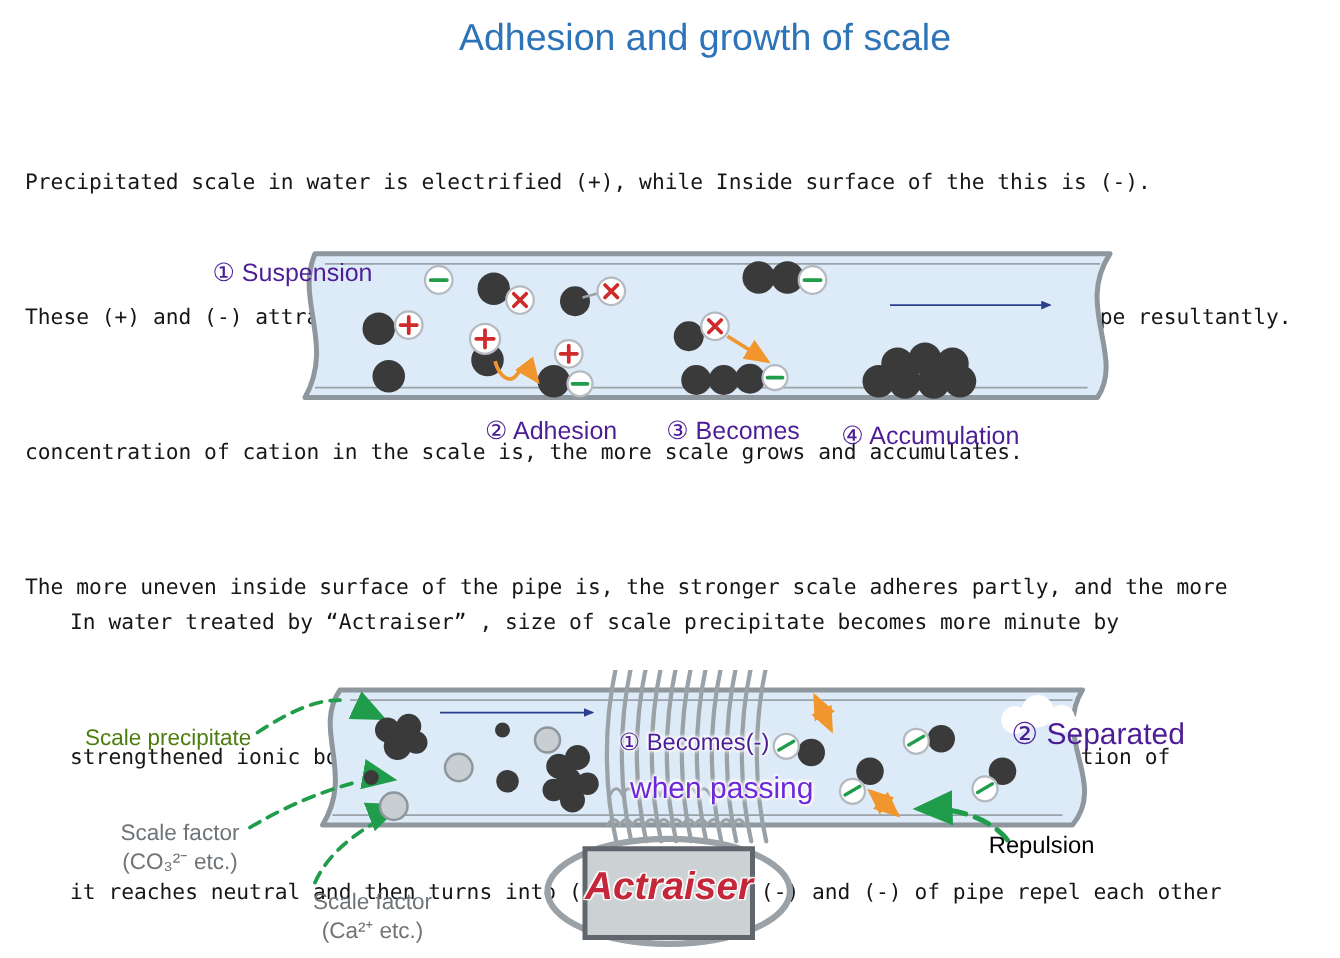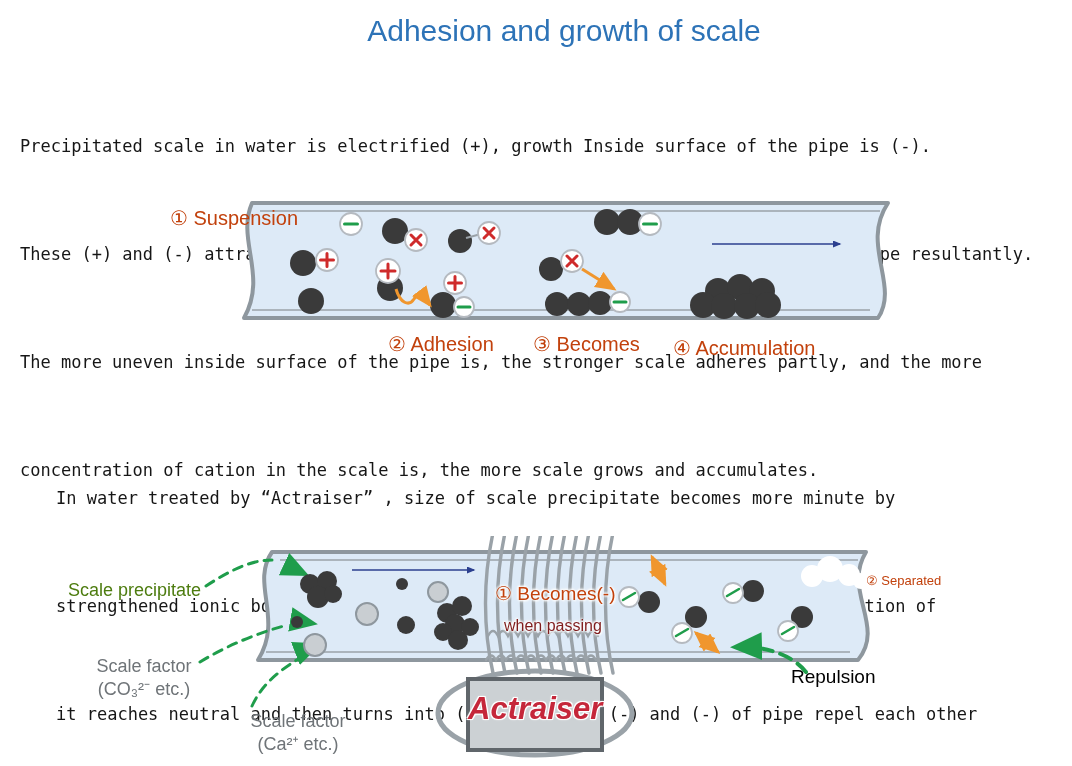--- a/index.html
+++ b/index.html
@@ -3,41 +3,41 @@
 <meta charset="utf-8">
 <style>
   html,body{margin:0;padding:0;background:#fff;}
   #stage{position:relative;width:1072px;height:766px;background:#ffffff;overflow:hidden;
          font-family:"Liberation Sans",sans-serif;}
   .title{position:absolute;left:0;width:100%;text-align:center;color:#2d73b7;
          font-size:30px;font-weight:400;letter-spacing:0px;padding-left:28px;}
   .para{position:absolute;color:#161616;font-family:"DejaVu Sans Mono","Liberation Mono",monospace;
         font-size:17px;line-height:36px;white-space:pre;}
   .lbl{position:absolute;white-space:nowrap;}
-  .red{color:#c2410c;}
+  .red{color:#4c1d95;}
   .gray{color:#4d7c0f;}
   .halo{text-shadow:0 0 3px #fff,0 0 3px #fff,0 0 5px #fff,1px 1px 2px #fff,-1px -1px 2px #fff;}
   .sfbox{position:absolute;width:120px;text-align:center;color:#6f7478;font-size:18px;line-height:23px;}
   svg{position:absolute;left:0;}
   #brand{position:absolute;left:468px;top:691px;width:134px;text-align:center;
          font-size:31px;font-weight:bold;font-style:italic;color:#c5273a;letter-spacing:0px;
          text-shadow:0 0 2px #fff,0 0 3px #fff,1px 1px 0 #fff,-1px -1px 0 #fff,1px -1px 0 #fff,-1px 1px 0 #fff;}
   .z{z-index:5;}
 </style>
 </head>
 <body>
 
 <div id="stage">
 
   <div class="title" style="top:14px;">Adhesion and growth of scale</div>
   <div class="para" style="left:20px;top:56px;">
-    <div>Precipitated scale in water is electrified (+), growth Inside surface of the pipe is (-).</div>
+    <div>Precipitated scale in water is electrified (+), while Inside surface of the this is (-).</div>
     <div>These (+) and (-) attract each other, and the scale adheres to the surface of the pipe resultantly.</div>
+    <div>concentration of cation in the scale is, the more scale grows and accumulates.</div>
     <div>The more uneven inside surface of the pipe is, the stronger scale adheres partly, and the more</div>
-    <div>concentration of cation in the scale is, the more scale grows and accumulates.</div>
   </div>
 
   <svg width="1072" height="170" style="top:195px;" viewBox="0 0 1072 170">
     <defs>
       <marker id="mo1" markerWidth="9" markerHeight="9" refX="6" refY="3" orient="auto-start-reverse">
         <path d="M0,0 L7,3 L0,6 Z" fill="#f0962d"></path>
         </marker>
       <marker id="mb1" markerWidth="8" markerHeight="8" refX="5" refY="2.5" orient="auto">
         <path d="M0,0 L6,2.5 L0,5 Z" fill="#2b3f8f"></path>
         </marker>
@@ -232,22 +232,22 @@
     <g stroke="#f0962d" stroke-width="3" fill="none">
       <path d="M 652,21 L 665,48" marker-start="url(#mo2)" marker-end="url(#mo2)"></path>
       <path d="M 696,97 L 718,116" marker-start="url(#mo2)" marker-end="url(#mo2)"></path>
     </g>
     <path d="M 806,136 C 794,121 770,110 738,111" fill="none" stroke="#1f9d4b" stroke-width="4" stroke-dasharray="12 8" stroke-linecap="round" marker-end="url(#mg2)"></path>
 
     <rect x="468" y="143" width="134" height="71" fill="#ccd1d4" stroke="#60666b" stroke-width="4"></rect>
   </svg>
 
   <div class="lbl red z halo" style="left:495px;top:582px;font-size:19px;">① Becomes(-)</div>
-  <div class="lbl z halo" style="left:504px;top:617px;font-size:16px;color:#7f1d1d;">when passing</div>
-  <div class="lbl red z" style="left:866px;top:573px;font-size:13px;">② Separated</div>
+  <div class="lbl z halo" style="left:504px;top:617px;font-size:24px;color:#6d28d9;">when passing</div>
+  <div class="lbl red z" style="left:809px;top:573px;font-size:24px;">② Separated</div>
   <div class="lbl z" style="left:791px;top:666px;font-size:19px;color:#000000;">Repulsion</div>
 
   <div class="lbl gray z" style="left:68px;top:580px;font-size:18px;">Scale precipitate</div>
   <div class="sfbox z" style="left:84px;top:655px;">
     <div>Scale factor</div>
     <div>(CO₃²⁻ etc.)</div>
   </div>
   <div class="sfbox z" style="left:238px;top:710px;">
     <div>Scale factor</div>
     <div>(Ca²⁺ etc.)</div>

